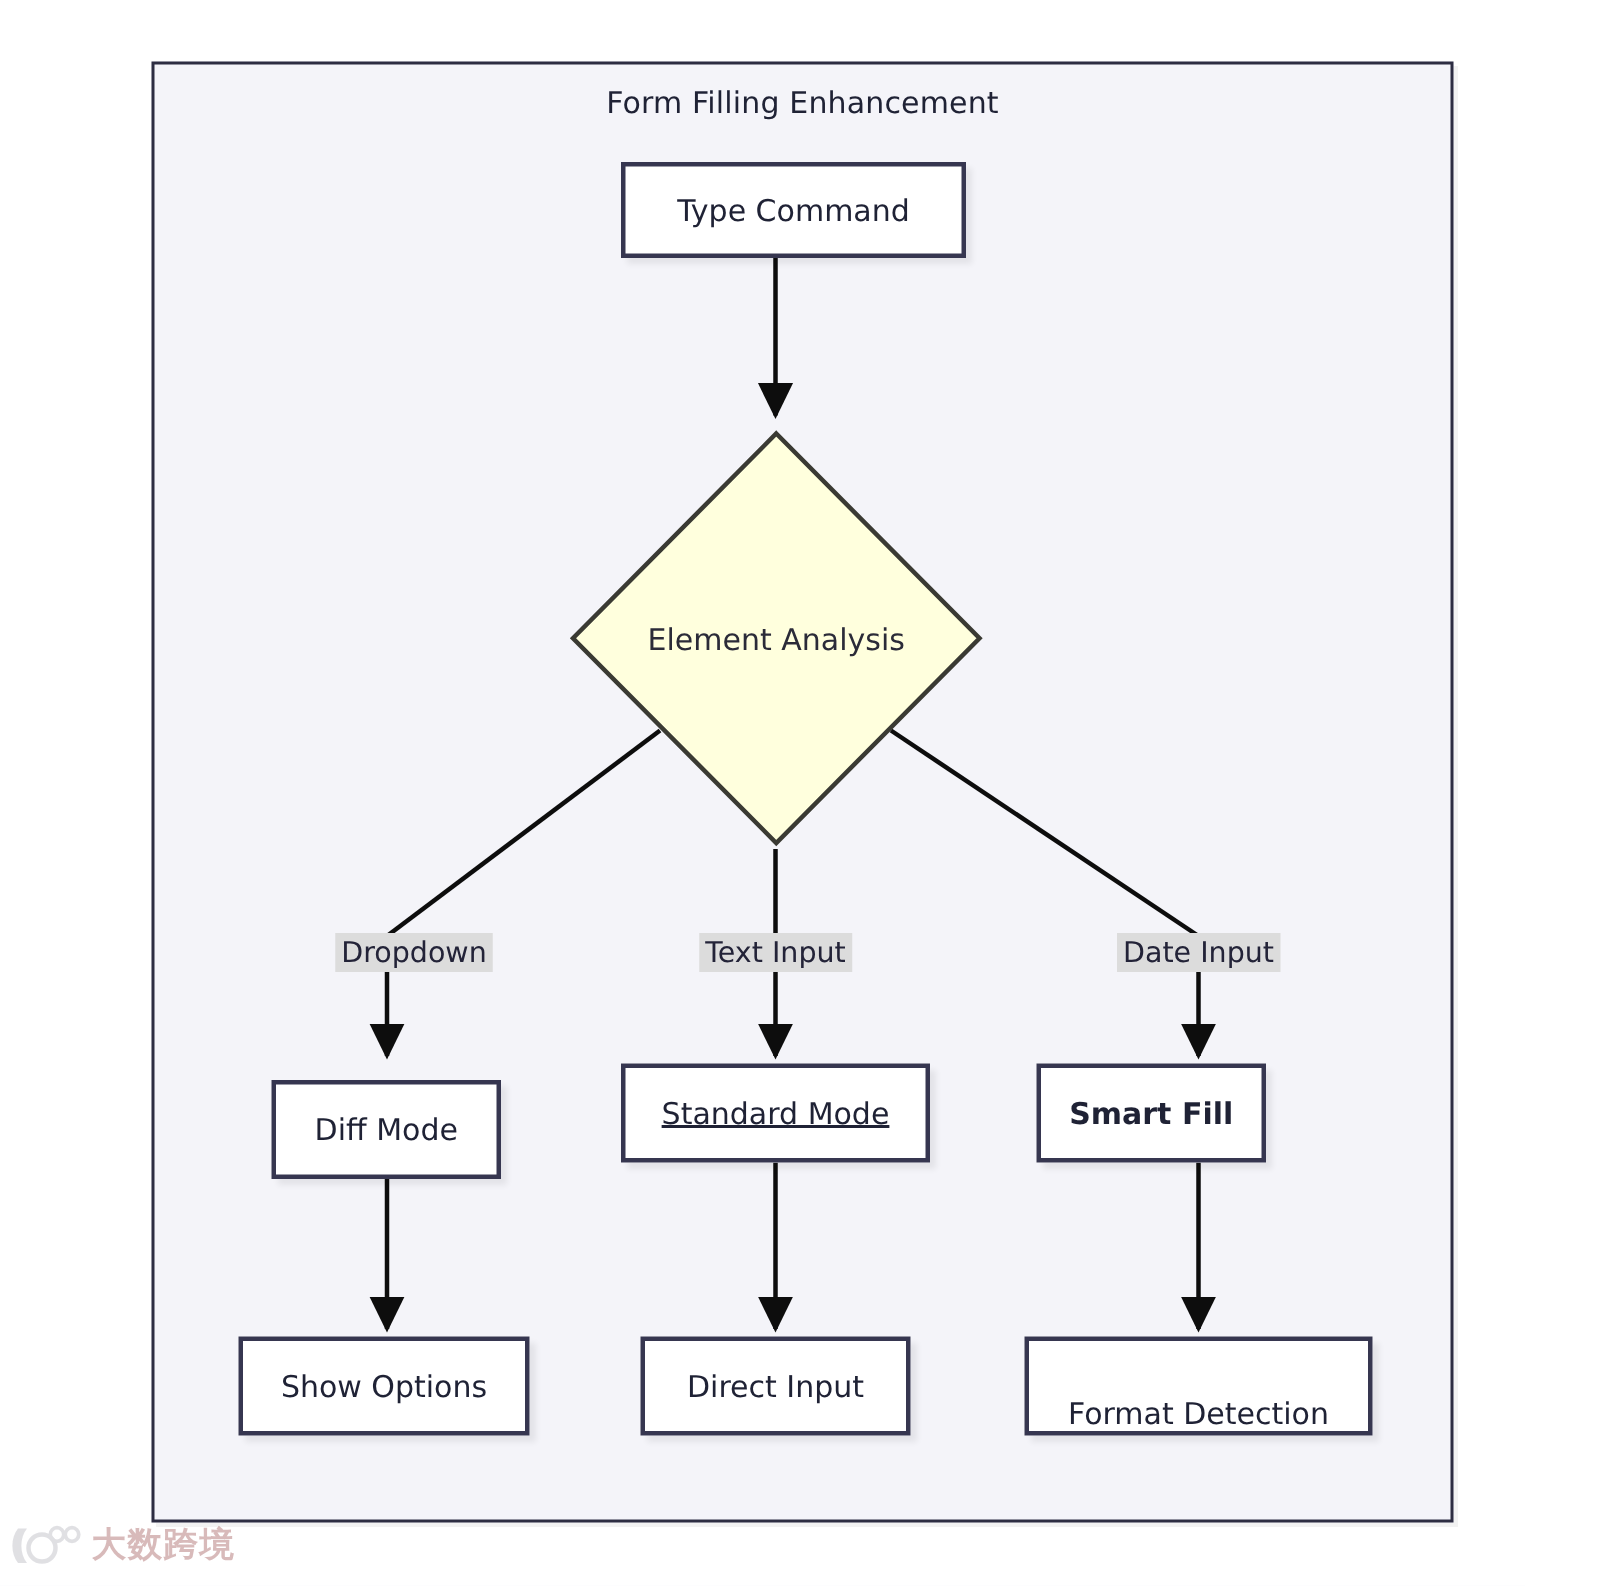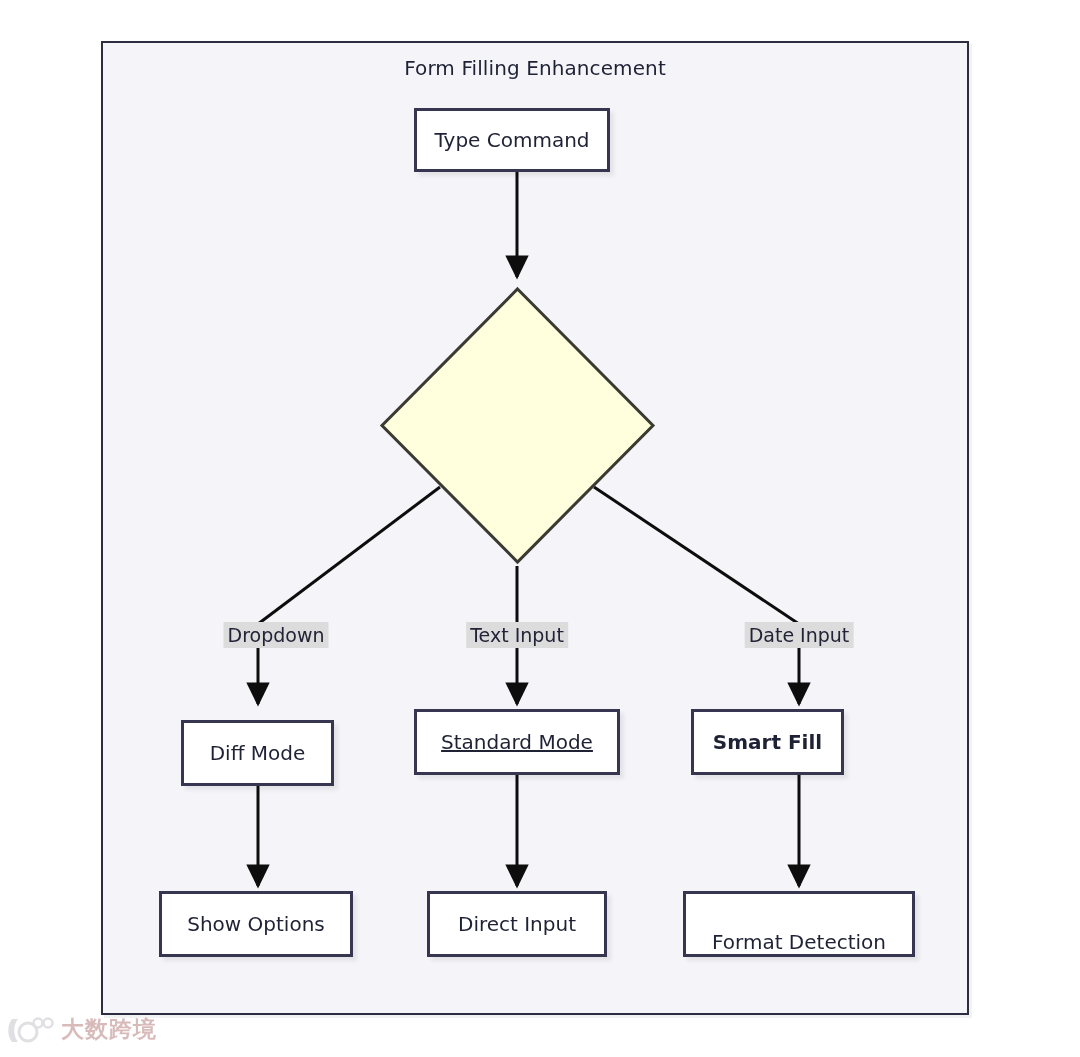--- a/index.html
+++ b/index.html
@@ -150,28 +150,29 @@
 
   <line x1="799" y1="646" x2="799" y2="704" stroke="#0d0d0d" stroke-width="3" marker-end="url(#arrowhead)"></line>
 
   <line x1="258" y1="775" x2="258" y2="886" stroke="#0d0d0d" stroke-width="3" marker-end="url(#arrowhead)"></line>
 
   <line x1="517" y1="775" x2="517" y2="886" stroke="#0d0d0d" stroke-width="3" marker-end="url(#arrowhead)"></line>
 
   <line x1="799" y1="775" x2="799" y2="886" stroke="#0d0d0d" stroke-width="3" marker-end="url(#arrowhead)"></line>
 </svg>
 
-<div class="node-box" id="node-type-command" style="left:414px; top:108px; width:196px; height:64px;">
+<div class="node-box" id="node-type-command" style="left:414px; top:108px; width:230px; height:64px;">
   <span>Type Command</span>
 </div>
 
 <div id="node-element-analysis">
   <svg class="diamond-shape" viewBox="0 0 277 279" width="277" height="279">
     <polygon points="138.5,3 274,139.5 138.5,276 3,139.5" fill="#ffffdd" stroke="#3a3a33" stroke-width="3"></polygon>
   </svg>
+  <div class="diamond-label">Element Analysis</div>
 </div>
 
 <div class="node-box" id="node-diff-mode" style="left:181px; top:709px; width:153px; height:66px;margin-top:11px;">
   <span>Diff Mode</span>
 </div>
 
 <div class="node-box" id="node-standard-mode" style="left:414px; top:709px; width:206px; height:66px;text-decoration:underline;">
   <span>Standard Mode</span>
 </div>
 

